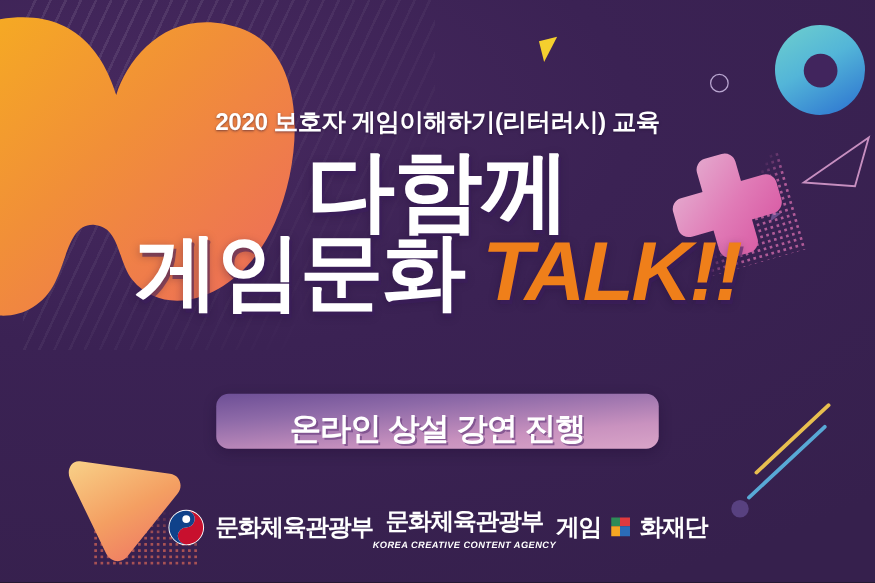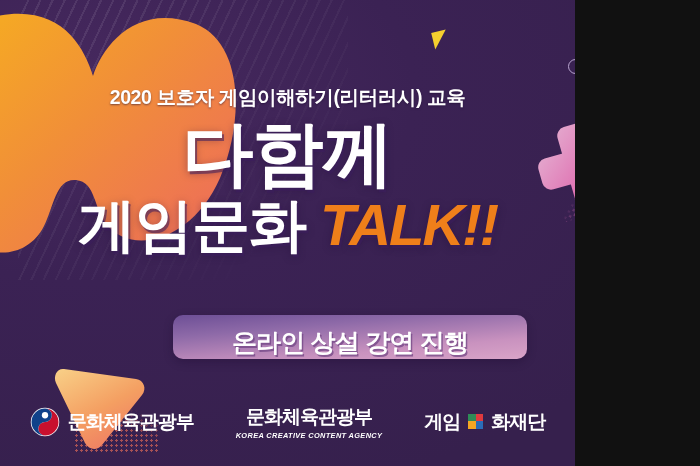--- a/index.html
+++ b/index.html
@@ -1,21 +1,21 @@
 <!DOCTYPE html>
 <html lang="ko"><head>
 <meta charset="utf-8">
 <title>Game Culture Talk Banner</title>
 <style>
   html,body{margin:0;padding:0;background:#111;}
   *{box-sizing:border-box;}
 
   .banner{
     position:relative;
-    width:575px;height:466px;
+    width:700px;height:466px;
     overflow:hidden;
     background:#3d2458;
     font-family:"Liberation Sans","DejaVu Sans",sans-serif;
     -webkit-font-smoothing:antialiased;
   }
 
   
   .bg-base{
     position:absolute;inset:0;
     background:
@@ -165,21 +165,21 @@
     text-align:center;
     white-space:nowrap;
     color:#ffffff;
     font-weight:900;
     letter-spacing:-1px;
     text-shadow:
        2px 3px 0 rgba(60,30,95,.55),
        0 2px 8px rgba(30,10,50,.35);
   }
   .headline.l1{top:118px;font-size:71px;line-height:1;}
-  .headline.l2{top:196px;font-size:58px;line-height:1;}
+  .headline.l2{top:184px;font-size:67px;line-height:1;}
   .headline .talk{
     color:#ef7f1a;
     font-style:italic;
     letter-spacing:-2px;
     margin-left:14px;
     text-shadow:
        2px 3px 0 rgba(60,30,95,.55),
        0 2px 8px rgba(30,10,50,.35);
   }
 
@@ -199,21 +199,20 @@
     font-weight:900;
     letter-spacing:-0.8px;
     text-shadow:1.5px 2px 0 rgba(110,65,130,.70);
     white-space:nowrap;
   }
 
   
   .logos{
     position:absolute;left:0;right:0;top:398px;height:48px;
     display:flex;align-items:center;justify-content:center;
-    gap:42px;
   }
   .logo{display:flex;align-items:center;gap:8px;}
 
   .taeguk{width:30px;height:30px;flex:0 0 auto;}
 
   .logo-ko{
     color:#ffffff;font-size:19px;font-weight:800;letter-spacing:-1px;
     white-space:nowrap;
   }
   .logo-stack{display:flex;flex-direction:column;align-items:center;gap:1px;}

